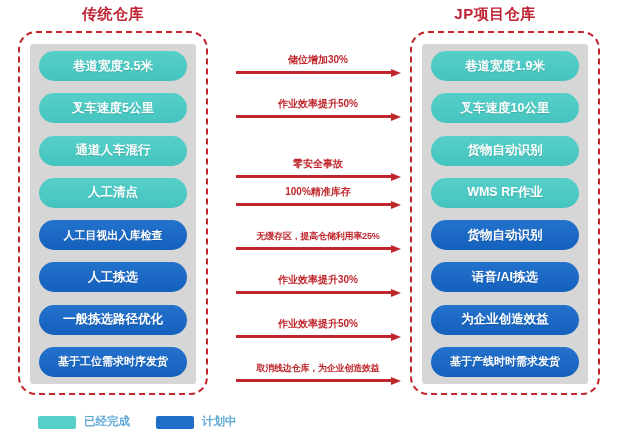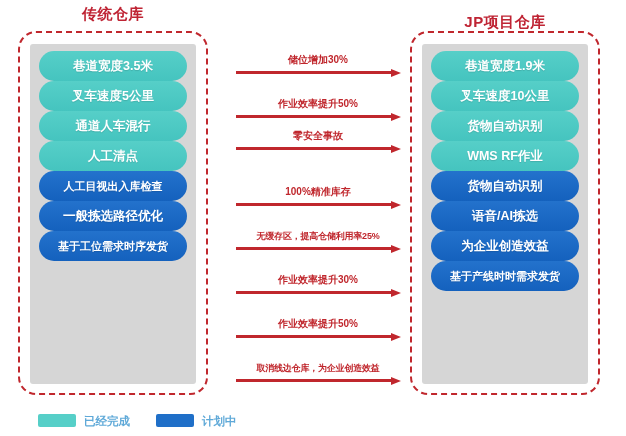--- a/index.html
+++ b/index.html
@@ -24,21 +24,21 @@
     position: absolute;
     top: 5px;
     font-size: 15px;
     font-weight: bold;
     color: #bf2434;
     text-align: center;
     letter-spacing: 0.5px;
     white-space: nowrap;
   }
   #title-left  { left: 18px;  width: 190px; }
-  #title-right { left: 410px; width: 190px; margin-top: 8px; }
+  #title-right { left: 400px; width: 190px; }
 
   
   .frame {
     position: absolute;
     top: 31px;
     width: 190px;
     height: 364px;
     border: 2px dashed #c0272d;
     border-radius: 18px;
     background: transparent;
@@ -50,20 +50,21 @@
   .panel {
     position: absolute;
     top: 44px;
     width: 166px;
     height: 340px;
     background: #d6d6d6;
     border-radius: 3px;
     padding: 7px 9px;
     display: flex;
     flex-direction: column;
+    justify-content: space-between;
   }
   #panel-left  { left: 30px; }
   #panel-right { left: 422px; }
 
   
   .pill {
     height: 30px;
     border-radius: 15px;
     display: flex;
     align-items: center;
@@ -132,21 +133,21 @@
   #legend {
     position: absolute;
     left: 38px;
     top: 414px;
     display: flex;
     align-items: center;
     gap: 26px;
   }
   .legend-item {
     display: flex;
-    align-items: flex-start;
+    align-items: flex-end;
     gap: 8px;
   }
   .legend-swatch {
     width: 38px;
     height: 13px;
     border-radius: 2px;
   }
   .legend-swatch.done    { background: #56cfc8; }
   .legend-swatch.planned { background: #1f6fc8; }
   .legend-text {
@@ -167,20 +168,21 @@
 
   <div id="frame-left" class="frame"></div>
   <div id="frame-right" class="frame"></div>
 
   <div id="panel-left" class="panel">
     <div class="pill done">巷道宽度3.5米</div>
     <div class="pill done">叉车速度5公里</div>
     <div class="pill done">通道人车混行</div>
     <div class="pill done">人工清点</div>
     <div class="pill planned small">人工目视出入库检查</div>
+    <div class="pill planned">人工拣选</div>
     <div class="pill planned">一般拣选路径优化</div>
     <div class="pill planned small">基于工位需求时序发货</div>
   </div>
 
   <div id="panel-right" class="panel">
     <div class="pill done">巷道宽度1.9米</div>
     <div class="pill done">叉车速度10公里</div>
     <div class="pill done">货物自动识别</div>
     <div class="pill done">WMS RF作业</div>
     <div class="pill planned">货物自动识别</div>
@@ -196,21 +198,21 @@
       <div class="arrow-line"></div>
       <div class="arrow-head"></div>
     </div>
 
     <div class="arrow-row" style="top:44px;">
       <div class="arrow-label">作业效率提升50%</div>
       <div class="arrow-line"></div>
       <div class="arrow-head"></div>
     </div>
 
-    <div class="arrow-row" style="top:76px;">
+    <div class="arrow-row" style="top:104px;">
       <div class="arrow-label">零安全事故</div>
       <div class="arrow-line"></div>
       <div class="arrow-head"></div>
     </div>
 
     <div class="arrow-row" style="top:132px;">
       <div class="arrow-label">100%精准库存</div>
       <div class="arrow-line"></div>
       <div class="arrow-head"></div>
     </div>

